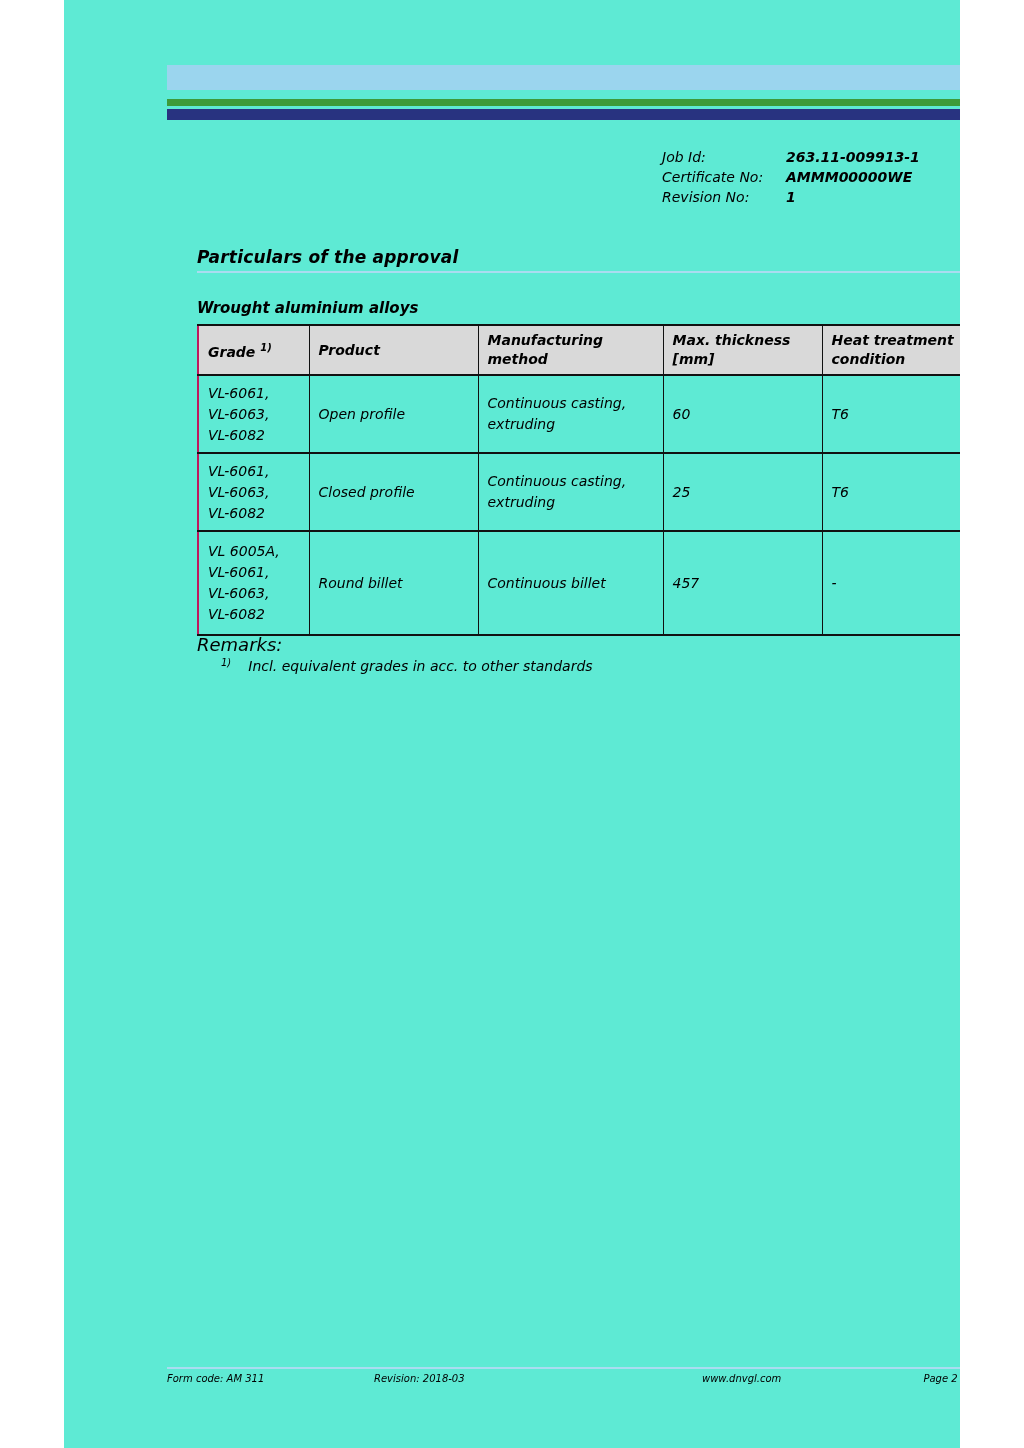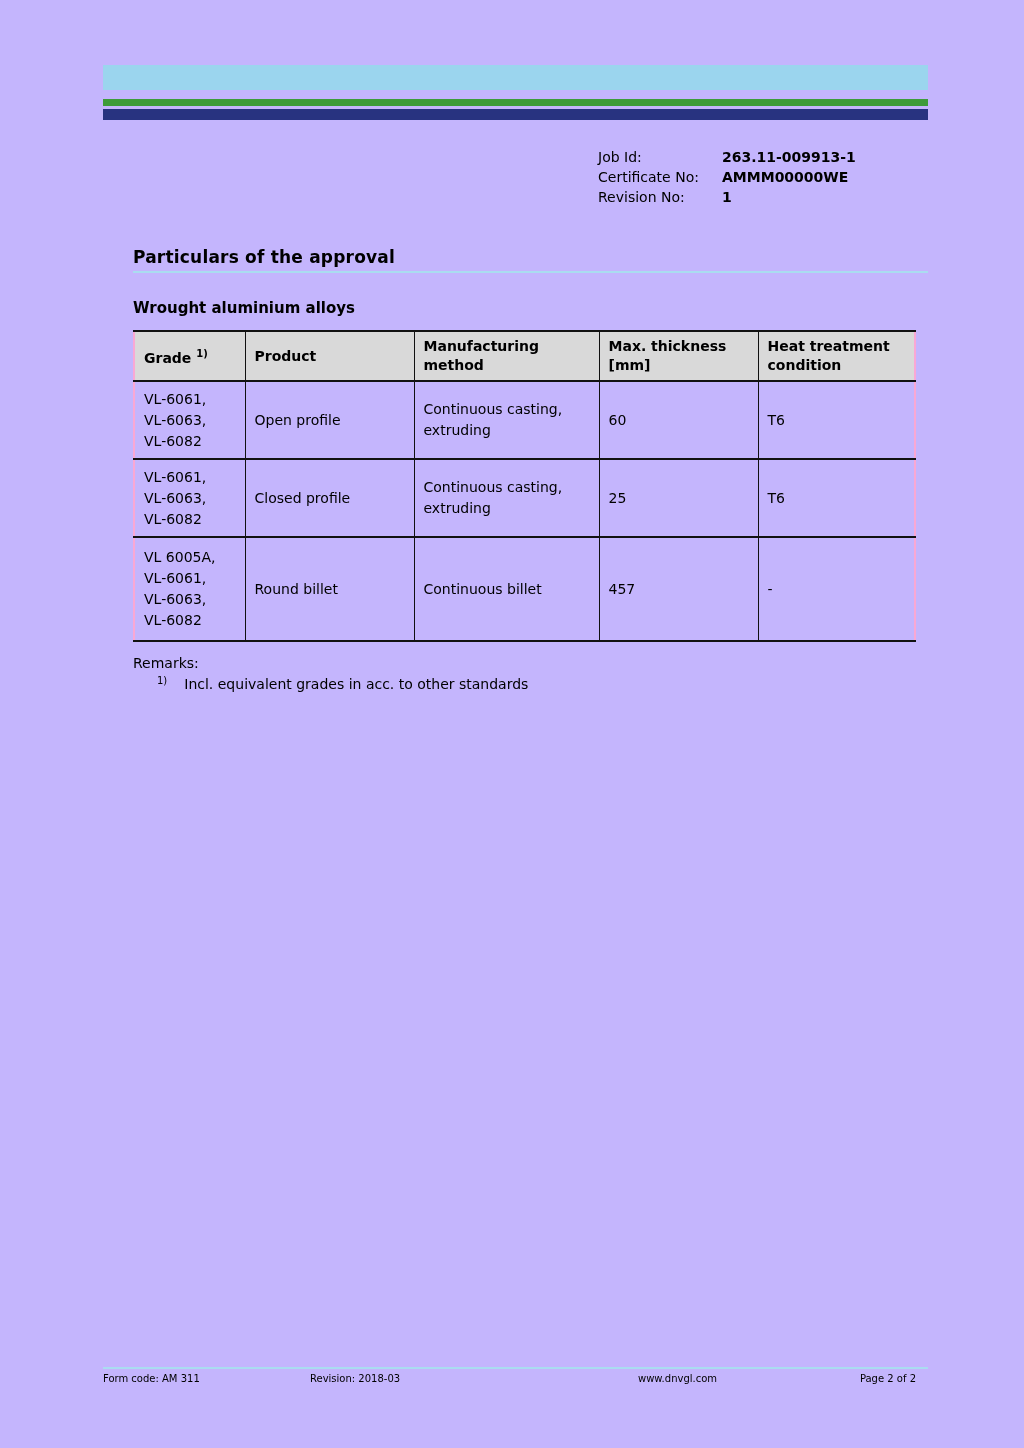--- a/index.html
+++ b/index.html
@@ -1,25 +1,26 @@
 <!DOCTYPE html>
 <html style="--sky_blue: #9bd5ee; --green: #3d9b39; --navy: #283380; --rule_blue: #aadcf0; --header_gray: #d9d9d9;"><head>
 <meta charset="utf-8">
 <style>
   * { margin: 0; padding: 0; box-sizing: border-box; }
   html, body { background: #ffffff; }
   body { font-family: "DejaVu Sans", "Liberation Sans", sans-serif; color: #000; }
 
   .page {
     position: relative;
-    width: 1024px;
+    width: 896px;
     height: 1448px;
-    background: #c4b5fd;
+    background: #5eead4;
     overflow: hidden;
     margin: 0 auto;
+    font-style: italic;
   }
 
   
   .bar-sky   { position: absolute; left: 103px; width: 825px; top: 65px;  height: 25px; background: var(--sky_blue, #9bd5ee); }
   .bar-green { position: absolute; left: 103px; width: 825px; top: 99px;  height: 7px;  background: var(--green, #3d9b39); }
   .bar-navy  { position: absolute; left: 103px; width: 825px; top: 109px; height: 11px; background: var(--navy, #283380); }
 
   
   .doc-meta {
     position: absolute; left: 598px; top: 147px;
@@ -28,25 +29,25 @@
   }
   .doc-meta .value { font-weight: bold; }
 
   
   .content { position: absolute; left: 103px; top: 246px; width: 825px; padding-left: 30px; }
   .section-title { font-size: 17px; font-weight: bold; line-height: 22px; letter-spacing: 0.2px; }
   .title-rule { height: 2px; background: var(--rule_blue, #aadcf0); margin-top: 3px; }
   .section-subtitle { font-size: 15px; font-weight: bold; margin-top: 26px; }
 
   table.approval {
-    margin-top: 13px;
+    margin-top: 7px;
     border-collapse: collapse;
     table-layout: fixed;
     width: 781px;
-    border: 2px solid #f9a8d4;
+    border: 2px solid #be185d;
   }
   col.c-grade     { width: 111px; }
   col.c-product   { width: 169px; }
   col.c-method    { width: 185px; }
   col.c-thickness { width: 159px; }
   col.c-heat      { width: 157px; }
 
   table.approval th, table.approval td {
     border-left: 1px solid #111;
     border-right: 1px solid #111;
@@ -63,21 +64,21 @@
     line-height: 19px;
     height: 50px;
   }
   table.approval td { line-height: 21px; }
   td.grade-cell { white-space: pre-line; line-height: 26px; }
   tr.row-1 td { height: 78px; }
   tr.row-2 td { height: 78px; }
   tr.row-3 td { height: 104px; }
   th sup.ref { font-size: 10px; vertical-align: 6px; }
 
-  .remarks-label { margin-top: 12px; font-size: 14px; line-height: 18px; }
+  .remarks-label { margin-top: 0; font-size: 18px; line-height: 18px; }
   .footnote { padding-left: 24px; font-size: 14px; line-height: 18px; }
   .footnote sup { font-size: 10px; vertical-align: 5px; margin-right: 17px; }
 
   
   .footer { position: absolute; left: 103px; top: 1367px; width: 825px; }
   .footer-rule { height: 2px; background: var(--rule_blue, #aadcf0); }
   .footer-items { position: relative; height: 18px; margin-top: 4px; font-size: 10px; }
   .footer-items span { position: absolute; top: 0; white-space: nowrap; }
   .f-formcode { left: 0; }
   .f-revision { left: 207px; }

